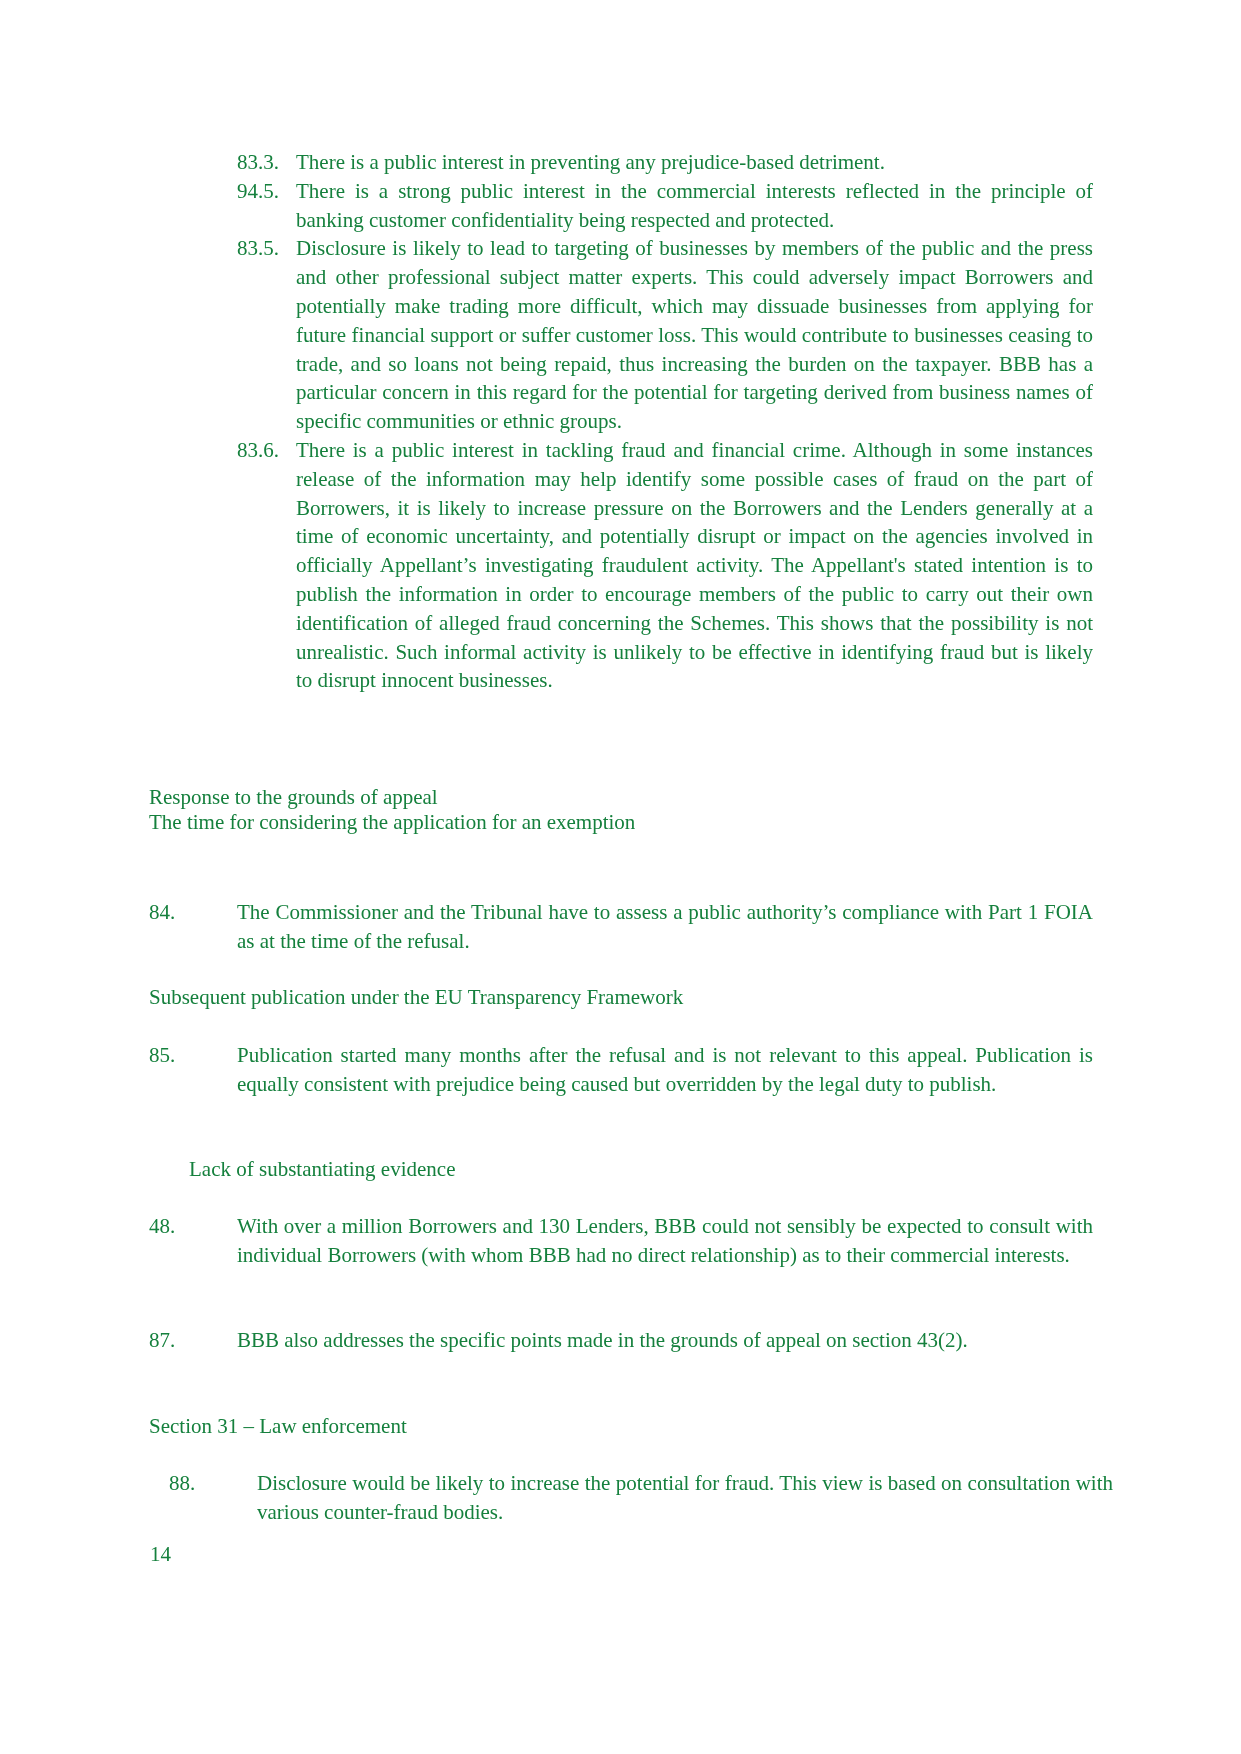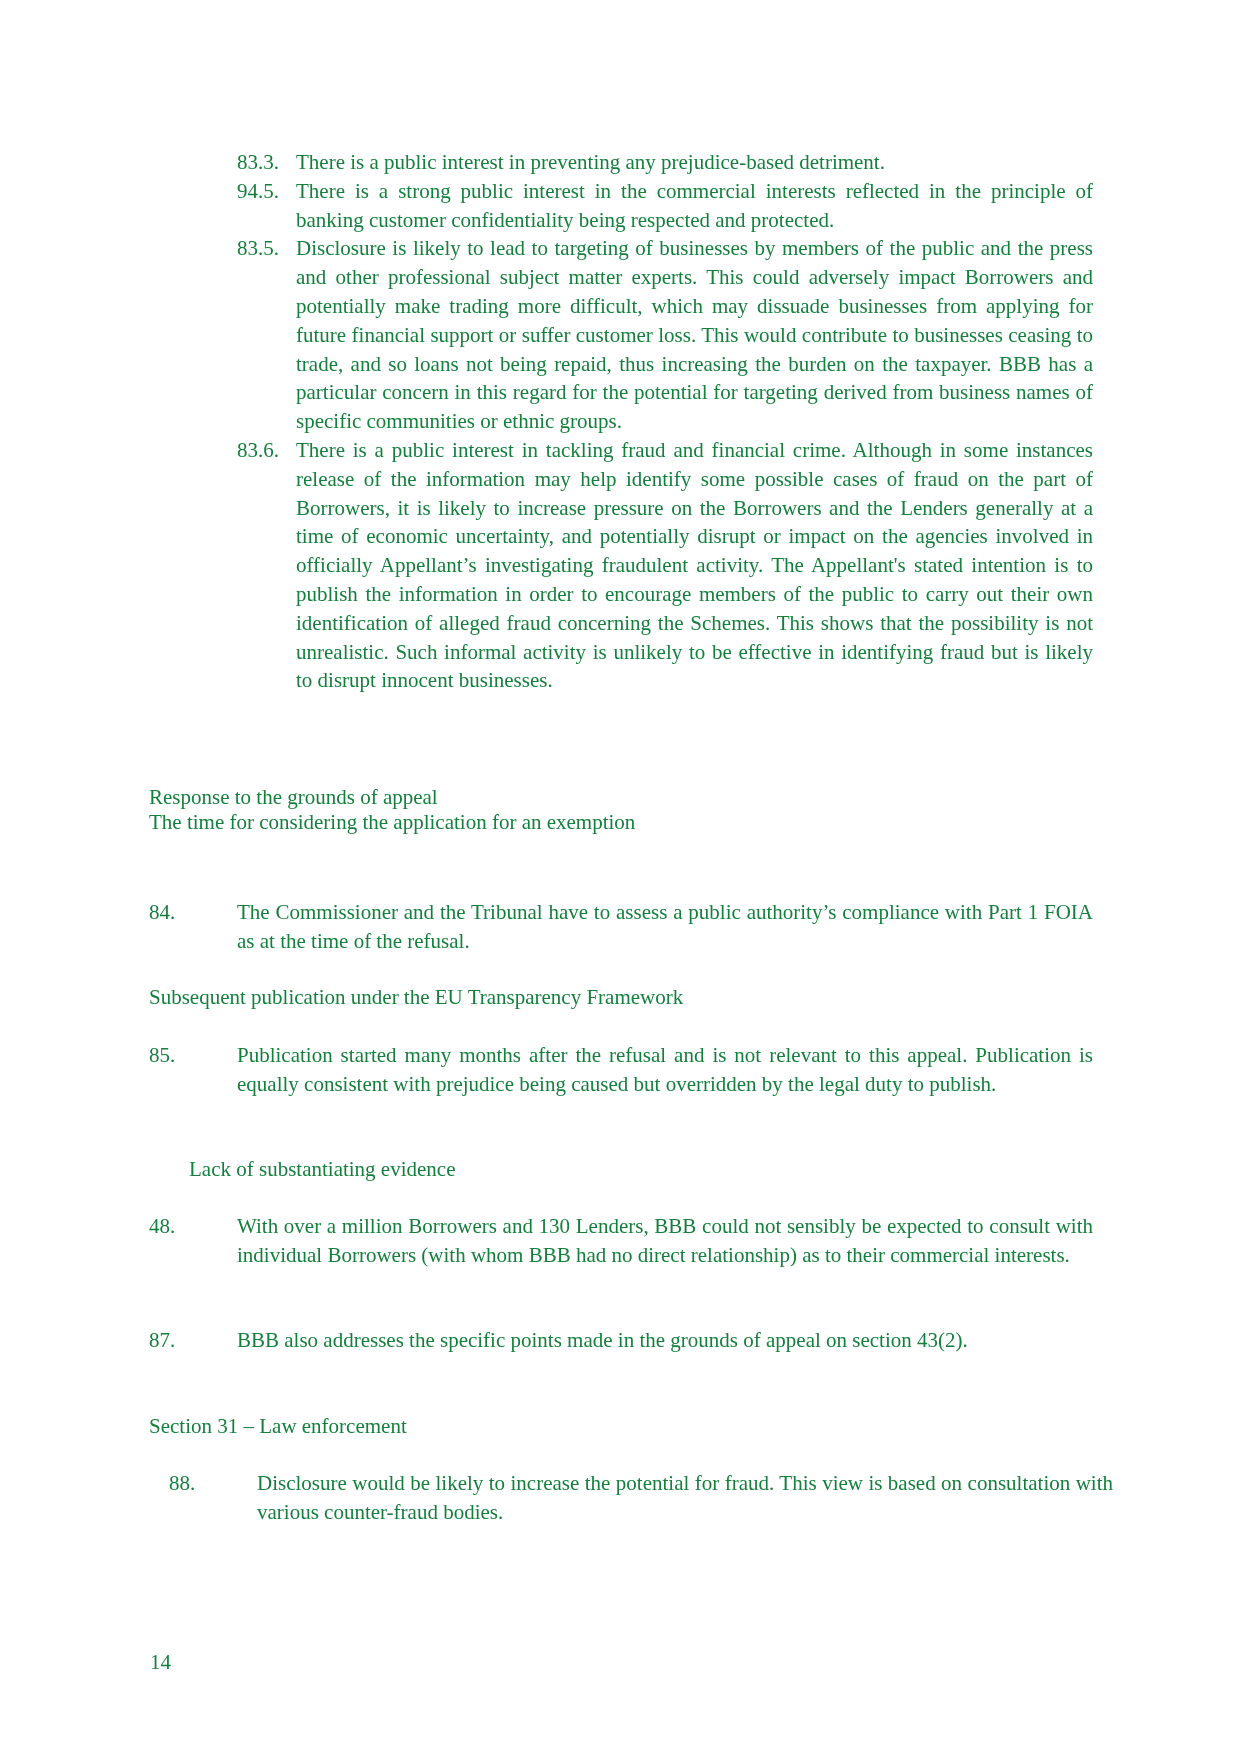--- a/index.html
+++ b/index.html
@@ -16,21 +16,21 @@
     .sub-num { width: 59px; flex: 0 0 59px; }
     .sub-text { flex: 1; text-align: justify; }
     .heading {
       position: absolute; left: 149px; width: 950px;
     }
     .para {
       position: absolute; left: 149px; width: 944px; display: flex;
     }
     .para-num { width: 88px; flex: 0 0 88px; }
     .para-text { flex: 1; text-align: justify; }
-    .page-number { position: absolute; left: 150px; top: 1648px; }
+    .page-number { position: absolute; left: 150px; top: 1540px; }
   </style>
 </head>
 <body>
 
 <div class="page">
 
   <div class="sub" style="top:148px;">
     <div class="sub-item">
       <span class="sub-num">83.3.</span>
       <span class="sub-text">There is a public interest in preventing any prejudice-based detriment.</span>

